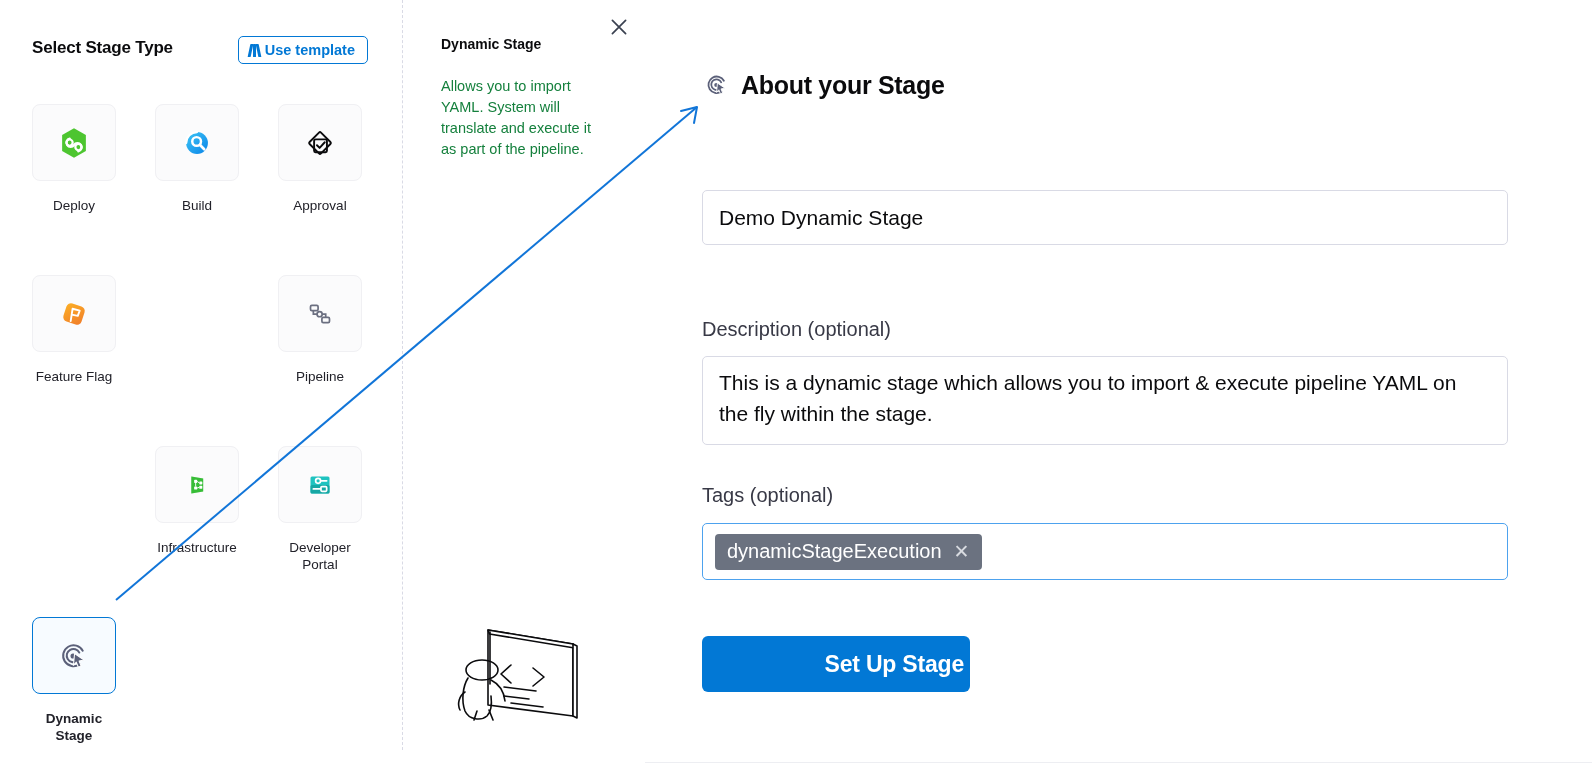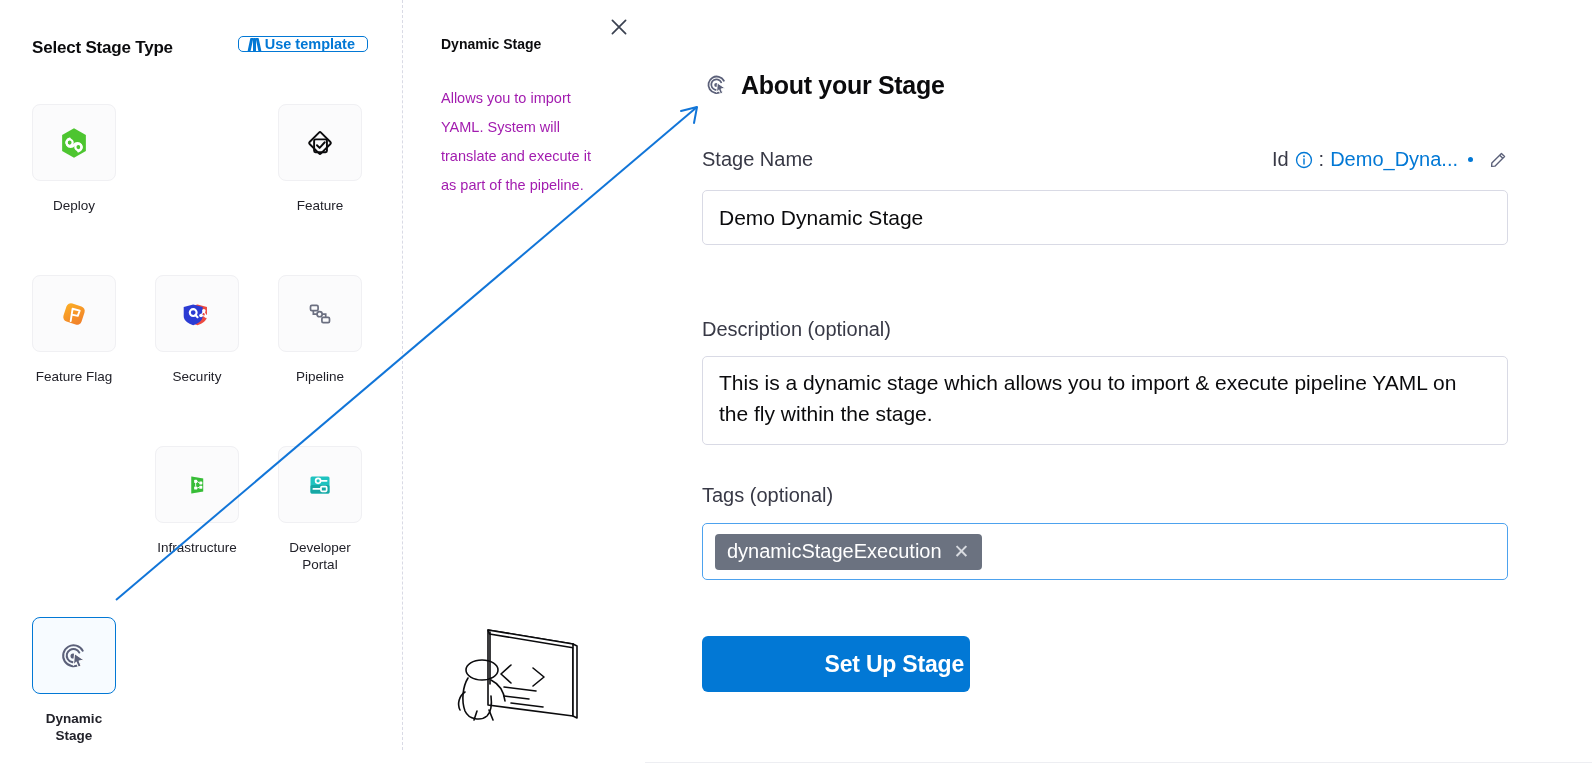--- a/index.html
+++ b/index.html
@@ -15,21 +15,21 @@
 
   
   .left-panel{position:absolute;left:0;top:0;width:402px;height:775px;}
   .left-header{position:absolute;left:32px;top:36px;width:338px;height:30px;}
   .panel-title{
     position:absolute;left:0;top:2px;
     font-size:17px;font-weight:bold;letter-spacing:-0.2px;color:#0b0b0d;
   }
   .use-template-btn{
     position:absolute;right:2px;top:0;
-    height:16px;box-sizing:border-box;
+    height:28px;box-sizing:border-box;
     border:1px solid #0278d5;border-radius:5px;
     background:#ffffff;
     display:flex;align-items:center;gap:5px;
     padding:0 12px 0 10px;
     cursor:pointer;
   }
   .tmpl-icon{display:inline-flex;align-items:flex-end;gap:1.5px;height:13px;}
   .tmpl-icon i{display:block;width:2.5px;height:13px;background:#0278d5;border-radius:.5px;}
   .tmpl-icon i:nth-child(1){transform:skewX(-12deg);}
   .tmpl-icon i:nth-child(2){transform:skewX(0deg);}
@@ -65,22 +65,22 @@
     border-left:1px dashed #d9dae5;
   }
 
   
   .mid-panel{position:absolute;left:403px;top:0;width:234px;height:775px;}
   .mid-title{
     position:absolute;left:38px;top:36px;
     font-size:14px;font-weight:bold;color:#0b0b0d;
   }
   .mid-desc{
-    position:absolute;left:38px;top:84px;width:160px;
-    font-size:14.5px;line-height:29px;color:#a21caf;font-weight:500;
+    position:absolute;left:38px;top:76px;width:160px;
+    font-size:14.5px;line-height:21px;color:#15803d;font-weight:500;
   }
   .close-btn{
     position:absolute;left:203px;top:14px;width:26px;height:26px;
     display:flex;align-items:center;justify-content:center;cursor:pointer;
   }
   .illustration{position:absolute;left:38px;top:608px;width:150px;height:115px;}
 
   
   .arrow-svg{position:absolute;left:0;top:0;width:1592px;height:775px;pointer-events:none;}
 
@@ -174,30 +174,47 @@
             <svg class="icon-box" viewBox="0 0 40 40">
               <path d="M20 4.5 L32.5 11.6 L32.5 28.4 L20 35.5 L7.5 28.4 L7.5 11.6 Z" fill="#4dc530"></path>
               <path d="M15.5 15.5 a4.3 4.3 0 1 0 4.5 6.6 a4.3 4.3 0 1 1 4.5 6.6" fill="none" stroke="#fff" stroke-width="2.4" stroke-linecap="round"></path>
               <circle cx="15.3" cy="19.6" r="3.3" fill="none" stroke="#fff" stroke-width="2.3"></circle>
               <circle cx="24.7" cy="24.3" r="3.3" fill="none" stroke="#fff" stroke-width="2.3"></circle>
             </svg>
           </div>
           <div class="stage-label">Deploy</div>
         </div>
 
+        <div class="stage-cell c1">
+          <div class="stage-card">
+            <svg class="icon-box" viewBox="0 0 40 40">
+              <defs>
+                  <linearGradient id="gbuild" x1="0" y1="0" x2="1" y2="1">
+                <stop offset="0" stop-color="#3ec6f5"></stop>
+                    <stop offset="1" stop-color="#0a84e8"></stop>
+              </linearGradient>
+                </defs>
+              <circle cx="20" cy="20" r="11.5" fill="url(#gbuild)"></circle>
+              <circle cx="19.6" cy="18.4" r="4.6" fill="none" stroke="#fff" stroke-width="2.6"></circle>
+              <path d="M23.2 22.1 L27.6 26.6" stroke="#fff" stroke-width="2.8" stroke-linecap="round"></path>
+              <path d="M8.6 20 A11.5 11.5 0 0 1 20 8.5" stroke="#fff" stroke-width="2.4" fill="none" stroke-linecap="round"></path>
+            </svg>
+          </div>
+          <div class="stage-label">Build</div>
+        </div>
 
         <div class="stage-cell c2">
           <div class="stage-card">
             <svg class="icon-box" viewBox="0 0 40 40">
               <rect x="11.5" y="11.5" width="17" height="17" rx="1.5" transform="rotate(45 20 20)" fill="none" stroke="#0b0b0d" stroke-width="2"></rect>
               <rect x="13.8" y="16.2" width="13.5" height="13.5" rx="1.5" fill="none" stroke="#0b0b0d" stroke-width="2"></rect>
               <path d="M16.8 22.4 L19.6 25.2 L25 19.2" fill="none" stroke="#0b0b0d" stroke-width="2" stroke-linecap="round" stroke-linejoin="round"></path>
             </svg>
           </div>
-          <div class="stage-label">Feature</div>
+          <div class="stage-label">Approval</div>
         </div>
       </div>
 
       <div class="grid-row">
 
         <div class="stage-cell c0">
           <div class="stage-card">
             <svg class="icon-box" viewBox="0 0 40 40">
               <defs>
                   <linearGradient id="gff" x1="0" y1="0" x2="1" y2="1">
@@ -206,35 +223,20 @@
               </linearGradient>
                 </defs>
               <rect x="10" y="10" width="20" height="20" rx="5" transform="rotate(18 20 20)" fill="url(#gff)"></rect>
               <path d="M16.5 27.5 L18.5 14.5 L26 16.5 L24 22 L17.6 20.6" fill="none" stroke="#fff" stroke-width="2" stroke-linejoin="round" stroke-linecap="round"></path>
             </svg>
           </div>
           <div class="stage-label">Feature
 Flag</div>
         </div>
 
-        <div class="stage-cell c1">
-          <div class="stage-card">
-            <svg class="icon-box" viewBox="0 0 40 40">
-              <path d="M20.5 10 L30.5 12.6 L30.5 22 C30.5 27 25.8 30 20.5 31.8 C15.2 30 10.5 27 10.5 22 L10.5 12.6 Z" fill="#ed4a3f"></path>
-              <path d="M16 10 L26 12.6 L26 22 C26 27 21.3 30 16 31.8 C10.7 30 6 27 6 22 L6 12.6 Z" fill="#2b3bd3"></path>
-              <circle cx="16" cy="18.5" r="3.6" fill="none" stroke="#fff" stroke-width="2.2"></circle>
-              <path d="M18.4 21 L20.6 23.4" stroke="#fff" stroke-width="2.2" stroke-linecap="round"></path>
-              <circle cx="27.2" cy="16.6" r="1.9" fill="#fff"></circle>
-              <circle cx="24.2" cy="21.6" r="1.9" fill="#fff"></circle>
-              <circle cx="29.6" cy="22.4" r="1.9" fill="#fff"></circle>
-              <path d="M27.2 16.6 L24.2 21.6 M27.2 16.6 L29.6 22.4 M24.2 21.6 L29.6 22.4" stroke="#fff" stroke-width="1.2"></path>
-            </svg>
-          </div>
-          <div class="stage-label">Security</div>
-        </div>
 
         <div class="stage-cell c2">
           <div class="stage-card">
             <svg class="icon-box" viewBox="0 0 40 40">
               <g fill="none" stroke="#6b6f80" stroke-width="1.8">
                 <rect x="10" y="11" width="8" height="5.5" rx="1.4"></rect>
                 <rect x="22" y="23.5" width="8" height="5.5" rx="1.4"></rect>
                 <circle cx="19.6" cy="20.2" r="2.7"></circle>
                 <path d="M13 16.5 L13 20.2 L16.9 20.2"></path>
                 <path d="M22.3 20.2 L26 20.2 L26 23.5"></path>
@@ -348,38 +350,20 @@
         <g fill="none" stroke="#5b6079" stroke-width="2.4" stroke-linecap="round">
           <path d="M29.2 14.4 A11 11 0 1 0 25.8 28.8"></path>
           <path d="M25.6 16.4 A7 7 0 1 0 23.2 25.4"></path>
         </g>
         <circle cx="19" cy="20" r="2.7" fill="#5b6079"></circle>
         <path d="M20.6 17.4 L30.6 24.2 L25.4 25.2 L27.5 30.6 L24.6 31.8 L22.4 26.4 L19.4 29.8 Z" fill="#5b6079" stroke="#fff" stroke-width="1.2" stroke-linejoin="round"></path>
       </svg>
       <span class="about-title">About your Stage</span>
     </div>
 
-    <div class="field-row" style="top:148px;">
-      <span class="field-label">Stage Name</span>
-      <span class="id-group">
-        <span class="id-text">Id</span>
-        <svg class="info-icon" viewBox="0 0 20 20">
-          <circle cx="10" cy="10" r="8.3" fill="none" stroke="#0278d5" stroke-width="1.5"></circle>
-          <circle cx="10" cy="5.9" r="1.05" fill="#0278d5"></circle>
-          <path d="M10 8.8 L10 14.4" stroke="#0278d5" stroke-width="1.6" stroke-linecap="round"></path>
-        </svg>
-        <span class="id-colon">:</span>
-        <span class="id-value">Demo_Dyna...</span>
-        <span class="dot-sep"></span>
-        <svg class="pencil-icon" viewBox="0 0 22 22">
-          <path d="M4 18 L4.2 14.4 L14.8 3.8 L18.2 7.2 L7.6 17.8 Z" fill="none" stroke="#5b6079" stroke-width="1.5" stroke-linejoin="round"></path>
-          <path d="M12.9 5.7 L16.3 9.1" stroke="#5b6079" stroke-width="1.5"></path>
-        </svg>
-      </span>
-    </div>
 
     <input class="text-input" style="top: 190px;" value="Demo Dynamic Stage">
 
     <div class="field-row" style="top:318px;">
       <span class="field-label">Description (optional)</span>
     </div>
     <textarea class="text-area" style="top: 356px;">This is a dynamic stage which allows you to import &amp; execute pipeline YAML on the fly within the stage.</textarea>
 
     <div class="field-row" style="top:484px;">
       <span class="field-label">Tags (optional)</span>

